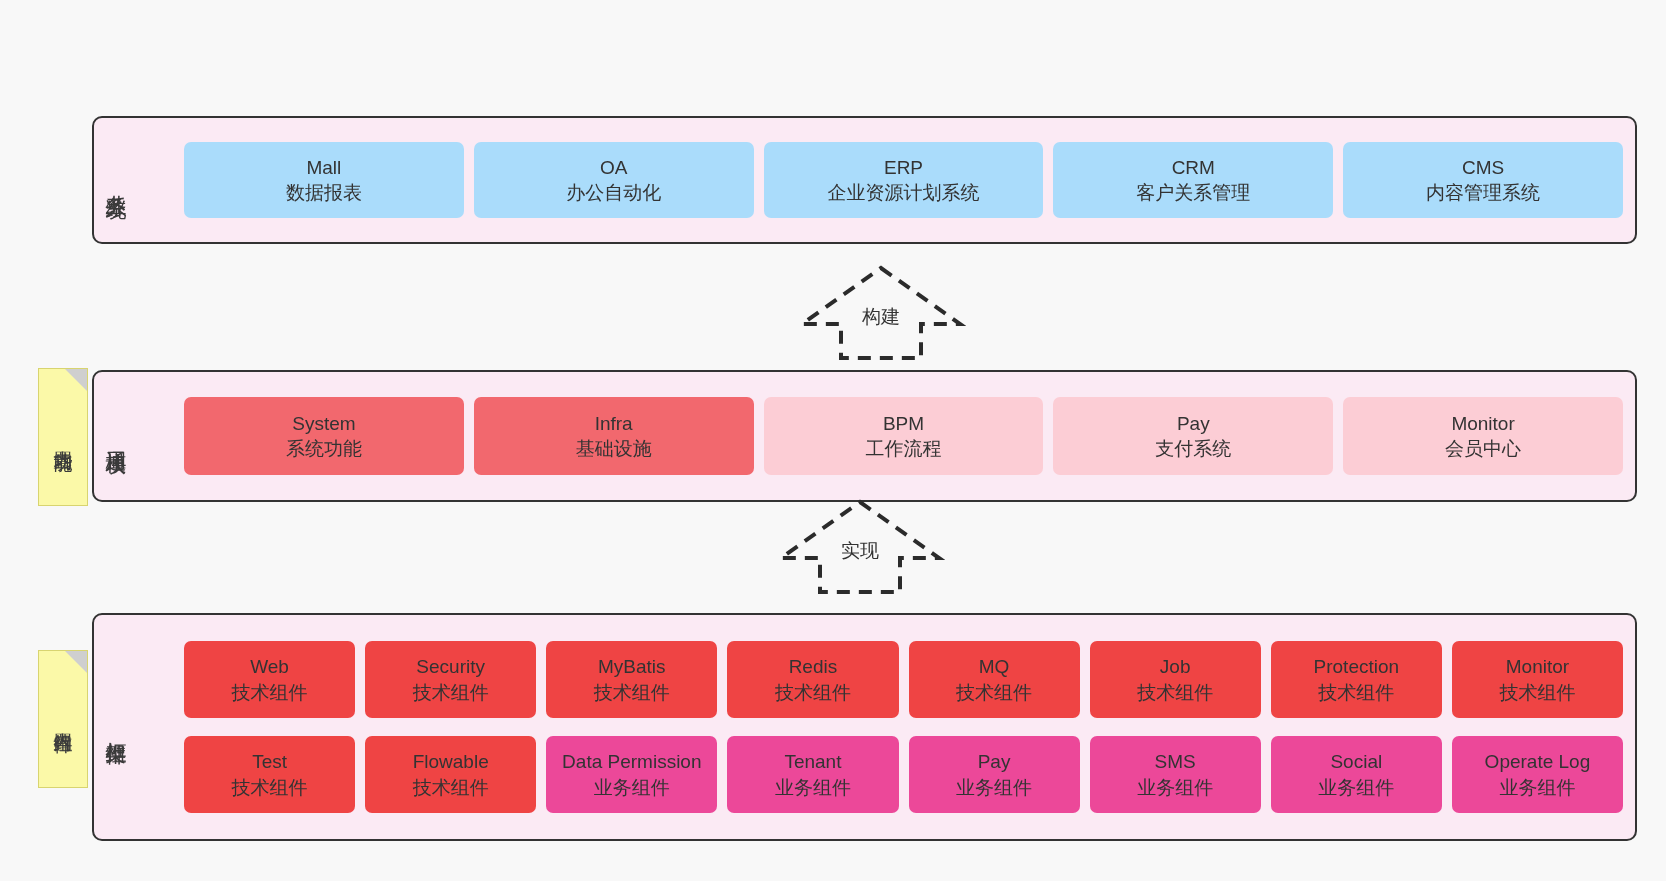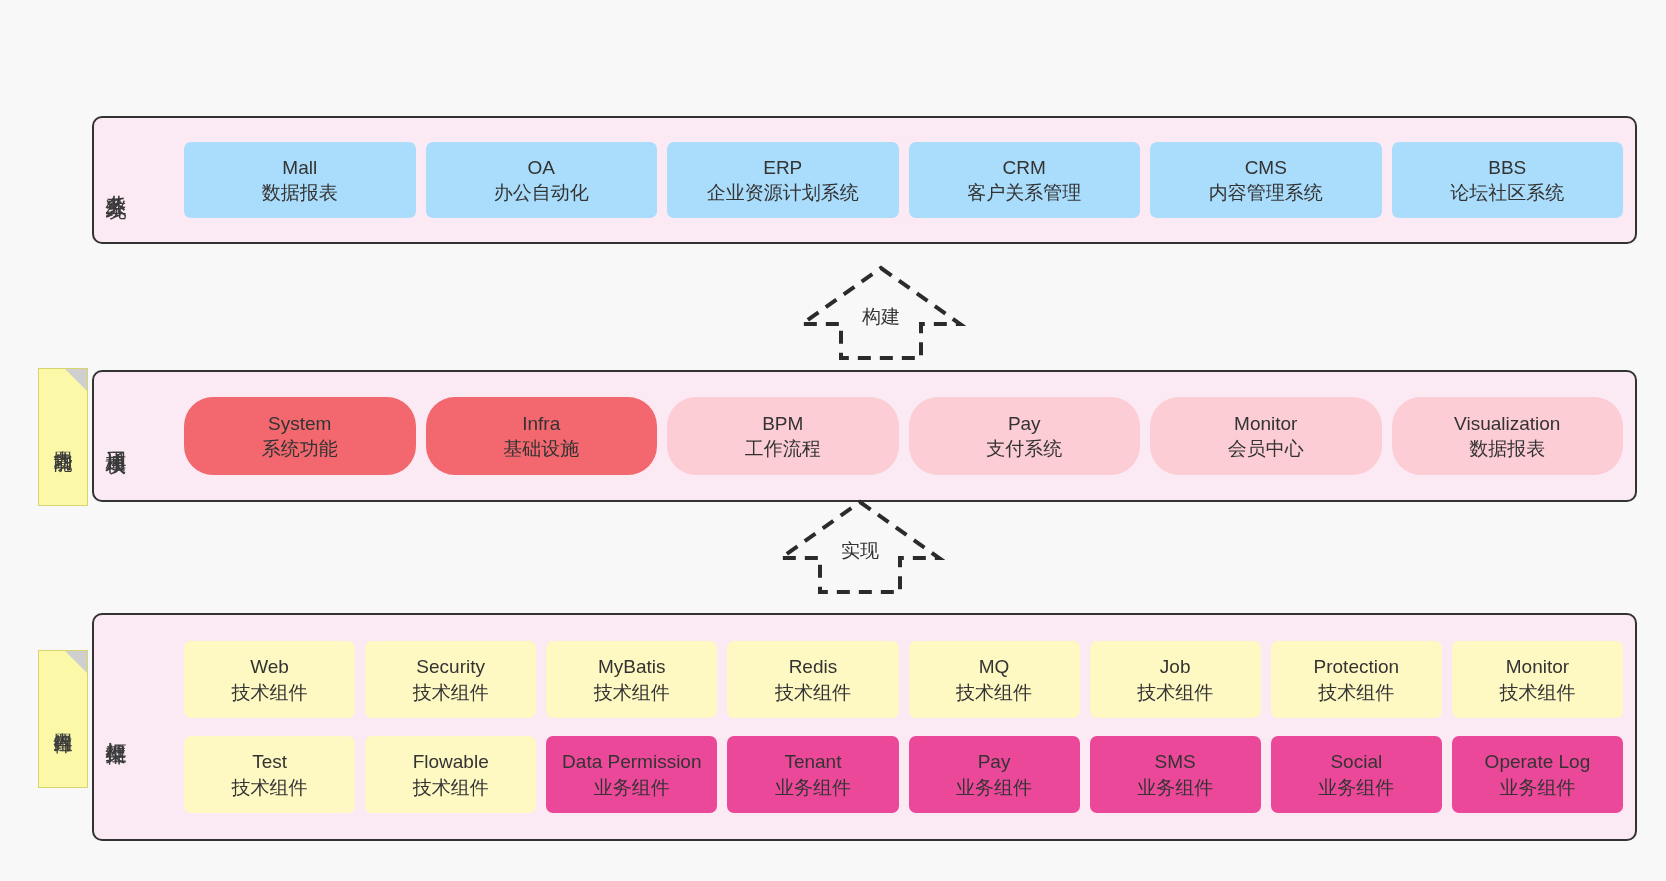--- a/index.html
+++ b/index.html
@@ -70,26 +70,26 @@
     padding: 4px 6px;
     user-select: none;
   }
   .cell .en { display: block; }
   .cell .cn { display: block; }
 
   
   .c-blue        { background: #aadcfb; }
   .c-red         { background: #f2686e; }
   .c-pink        { background: #fccdd5; }
-  .c-green       { background: #fef9c3; }
+  .c-green       { background: #ef4444; }
   .c-lightgreen  { background: #ec4899; }
 
   
   .layer-biz .cell     { height: 76px; }
-  .layer-module .cell  { height: 78px; border-radius: 29px; }
+  .layer-module .cell  { height: 78px; }
   .layer-frame .cell   { height: 77px; }
 
   
   #layer-biz    { left: 92px;  top: 116px; width: 1545px; height: 128px; }
   #layer-module { left: 92px;  top: 370px; width: 1545px; height: 132px; }
   #layer-frame  { left: 92px;  top: 613px; width: 1545px; height: 228px; }
 
   
   .note {
     position: absolute;
@@ -163,24 +163,20 @@
           <span class="cn">企业资源计划系统</span>
         </div>
         <div class="cell c-blue">
           <span class="en">CRM</span>
           <span class="cn">客户关系管理</span>
         </div>
         <div class="cell c-blue">
           <span class="en">CMS</span>
           <span class="cn">内容管理系统</span>
         </div>
-        <div class="cell c-blue">
-          <span class="en">BBS</span>
-          <span class="cn">论坛社区系统</span>
-        </div>
       </div>
     </div>
   </div>
 
   <div class="arrow" id="arrow-build">
     <svg width="170" height="100" viewBox="0 0 170 100">
       <path d="M 85 6 L 164 62 L 125 62 L 125 96 L 45 96 L 45 62 L 6 62 Z" fill="none" stroke="#2b2b2b" stroke-width="4" stroke-dasharray="13,9" stroke-linejoin="miter"></path>
     </svg>
     <div class="arrow-label">构建</div>
   </div>
@@ -207,24 +203,20 @@
           <span class="cn">工作流程</span>
         </div>
         <div class="cell c-pink">
           <span class="en">Pay</span>
           <span class="cn">支付系统</span>
         </div>
         <div class="cell c-pink">
           <span class="en">Monitor</span>
           <span class="cn">会员中心</span>
         </div>
-        <div class="cell c-pink">
-          <span class="en">Visualization</span>
-          <span class="cn">数据报表</span>
-        </div>
       </div>
     </div>
   </div>
 
   <div class="arrow" id="arrow-implement">
     <svg width="170" height="100" viewBox="0 0 170 100">
       <path d="M 85 6 L 164 62 L 125 62 L 125 96 L 45 96 L 45 62 L 6 62 Z" fill="none" stroke="#2b2b2b" stroke-width="4" stroke-dasharray="13,9" stroke-linejoin="miter"></path>
     </svg>
     <div class="arrow-label">实现</div>
   </div>

